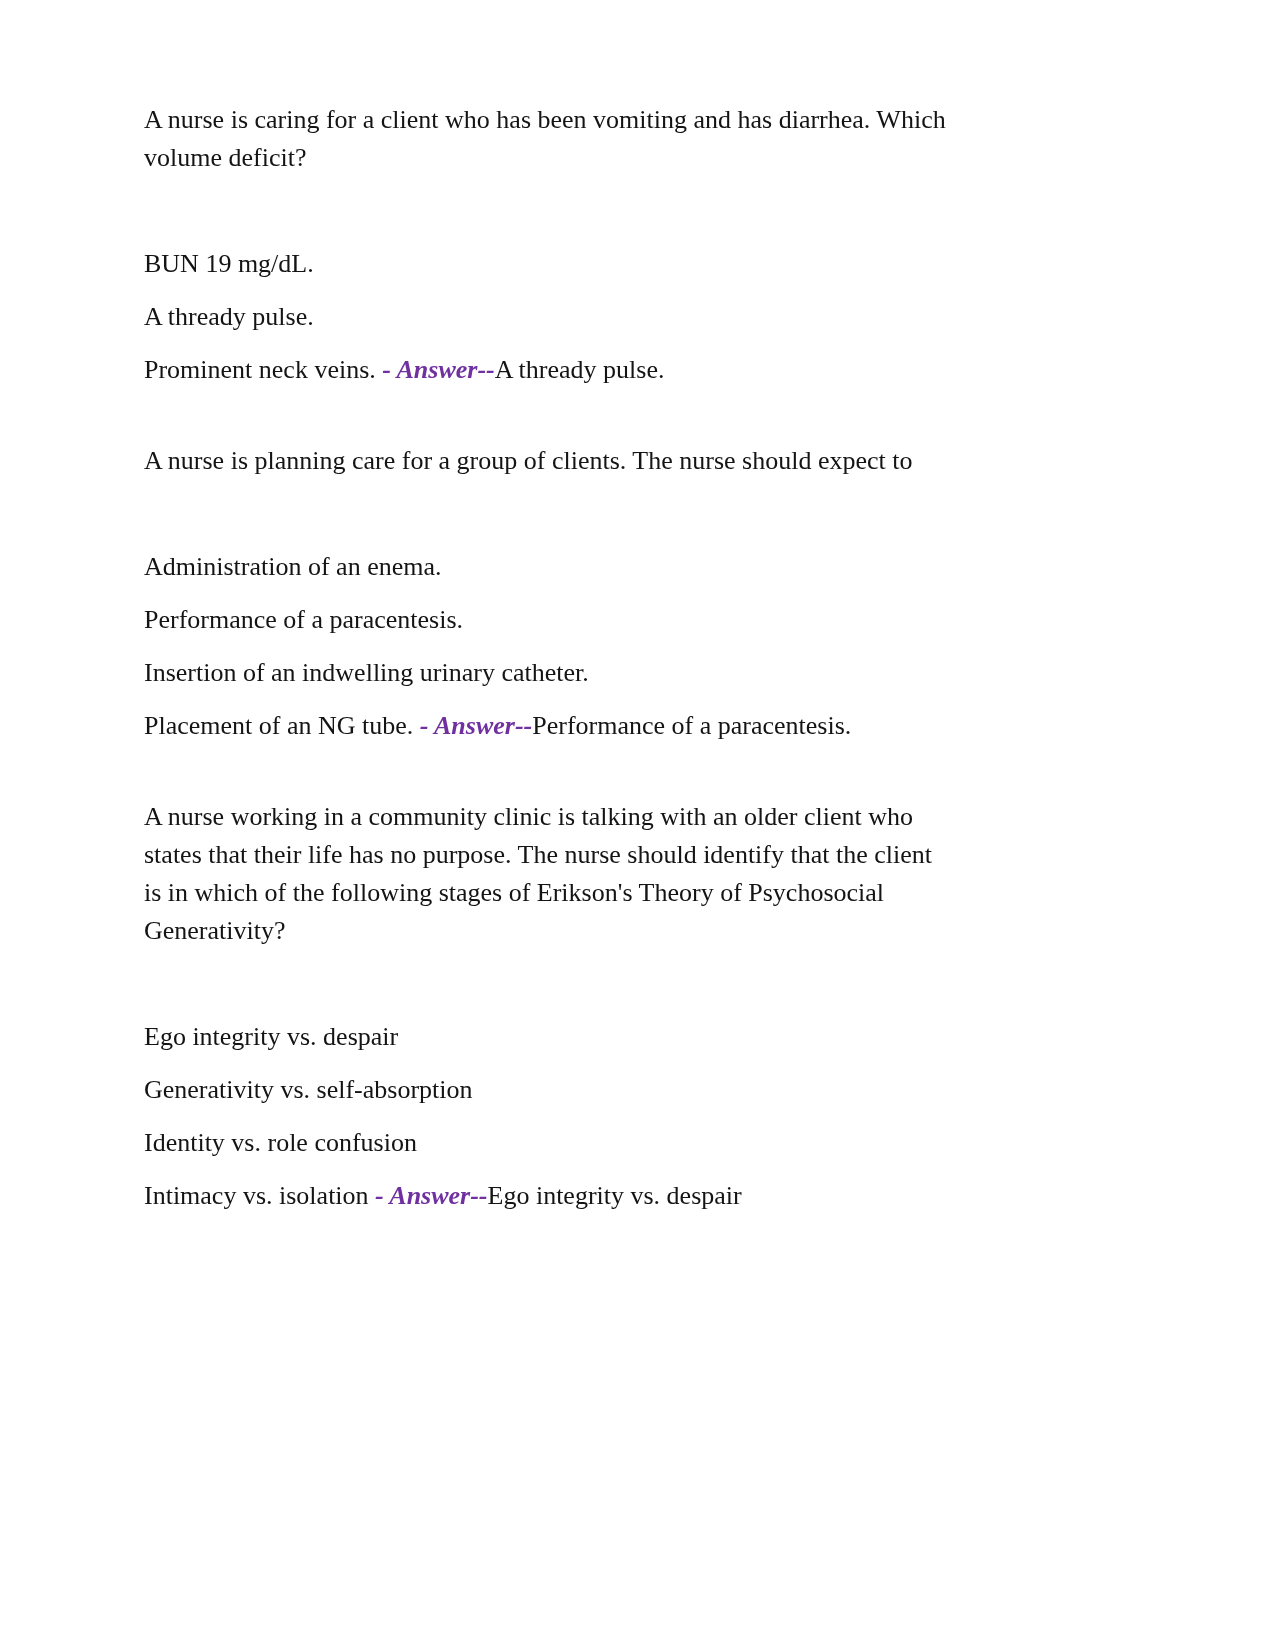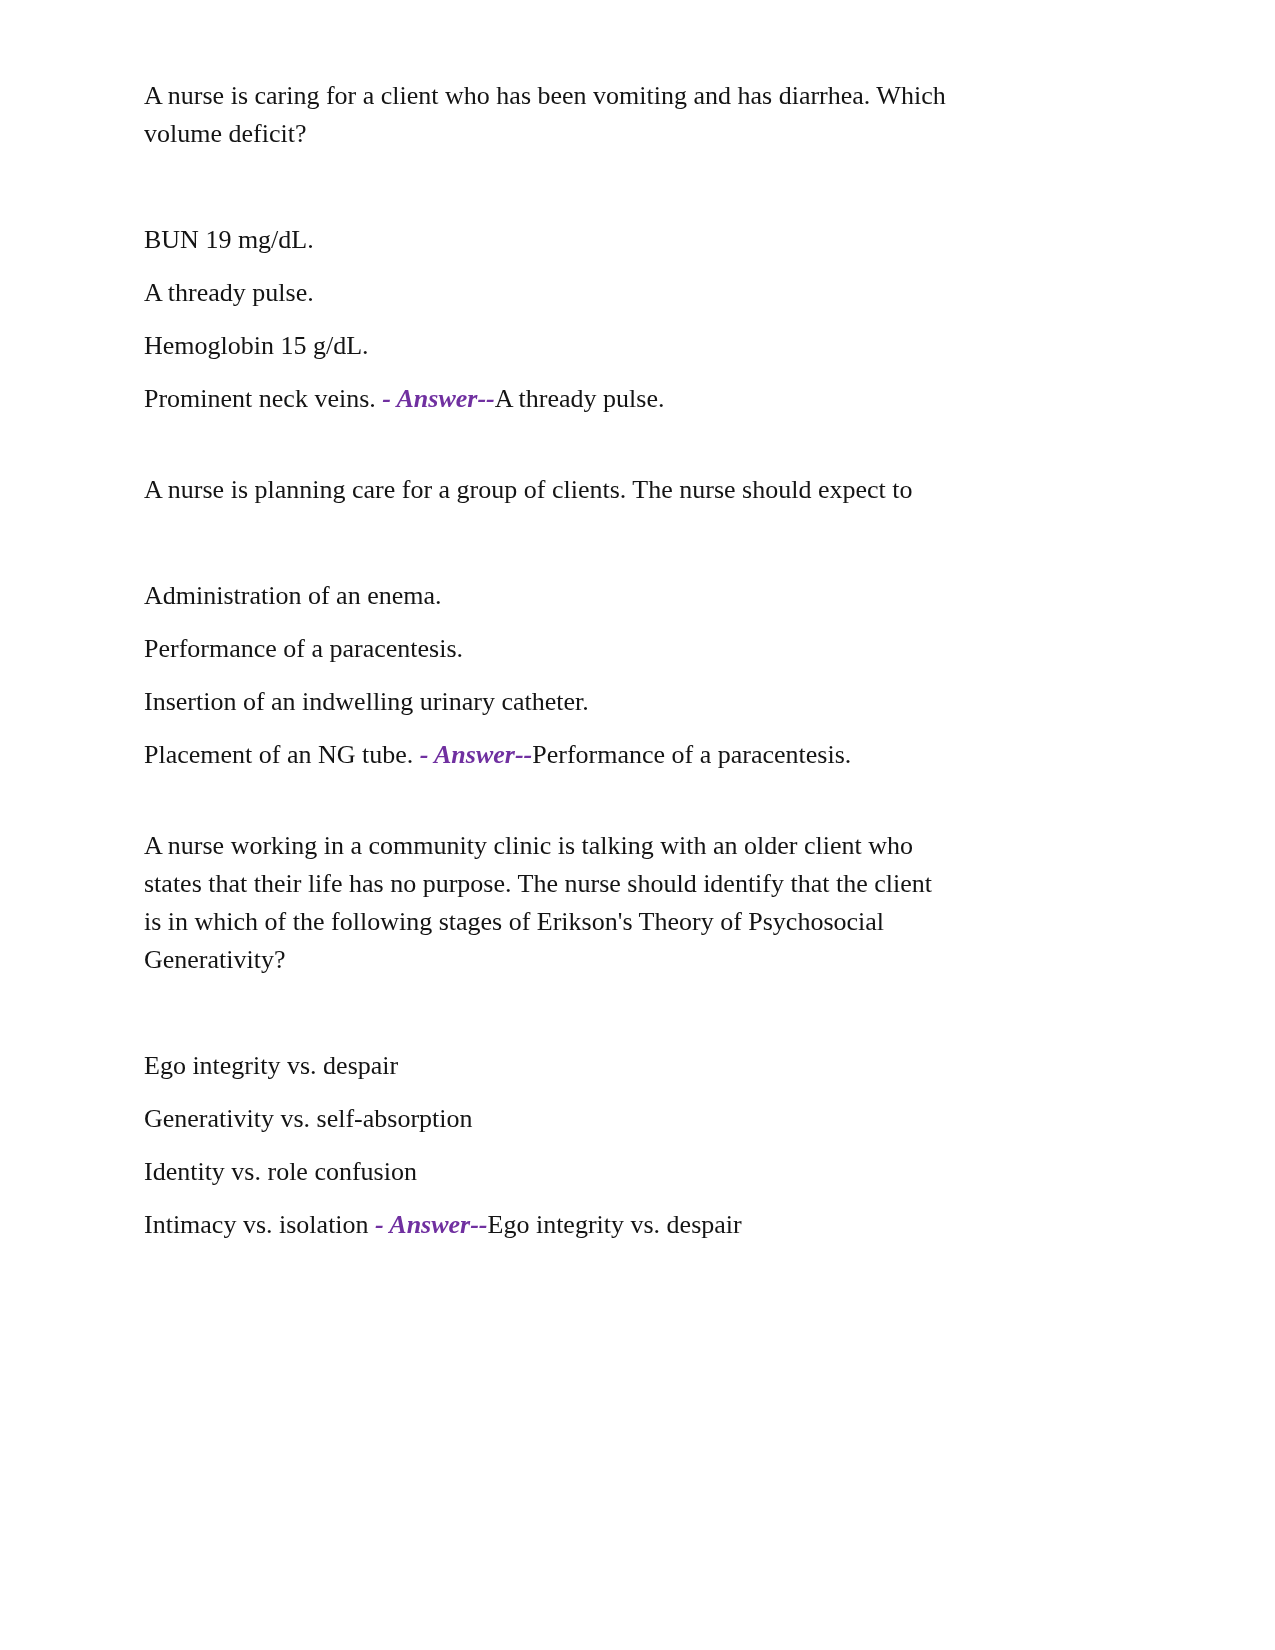--- a/index.html
+++ b/index.html
@@ -6,21 +6,21 @@
     margin: 0;
     padding: 0;
     background: #ffffff;
   }
   .page {
     position: relative;
     width: 1275px;
     height: 1650px;
     box-sizing: border-box;
     background: var(--page-bg, #ffffff);
-    padding: 77px 140px 0 144px;
+    padding: 101px 140px 0 144px;
     overflow: hidden;
     font-family: "Liberation Serif", "DejaVu Serif", serif;
     font-size: 26px;
     line-height: 38px;
     color: var(--text-color, #141414);
   }
   .question {
     margin: 0 0 68px 0;
   }
   .question .line {
@@ -44,21 +44,20 @@
 
 <div class="page">
 
   <section class="qa-block">
     <div class="question">
       <div class="line">A nurse is caring for a client who has been vomiting and has diarrhea. Which</div>
       <div class="line">volume deficit?</div>
     </div>
     <p class="option">BUN 19 mg/dL.</p>
     <p class="option">A thready pulse.</p>
-    <p class="option">Hemoglobin 15 g/dL.</p>
     <p class="option answer"><span>Prominent neck veins. </span><span class="marker">- Answer--</span><span>A thready pulse.</span></p>
   </section>
 
   <section class="qa-block">
     <div class="question">
       <div class="line">A nurse is planning care for a group of clients. The nurse should expect to</div>
     </div>
     <p class="option">Administration of an enema.</p>
     <p class="option">Performance of a paracentesis.</p>
     <p class="option">Insertion of an indwelling urinary catheter.</p>

